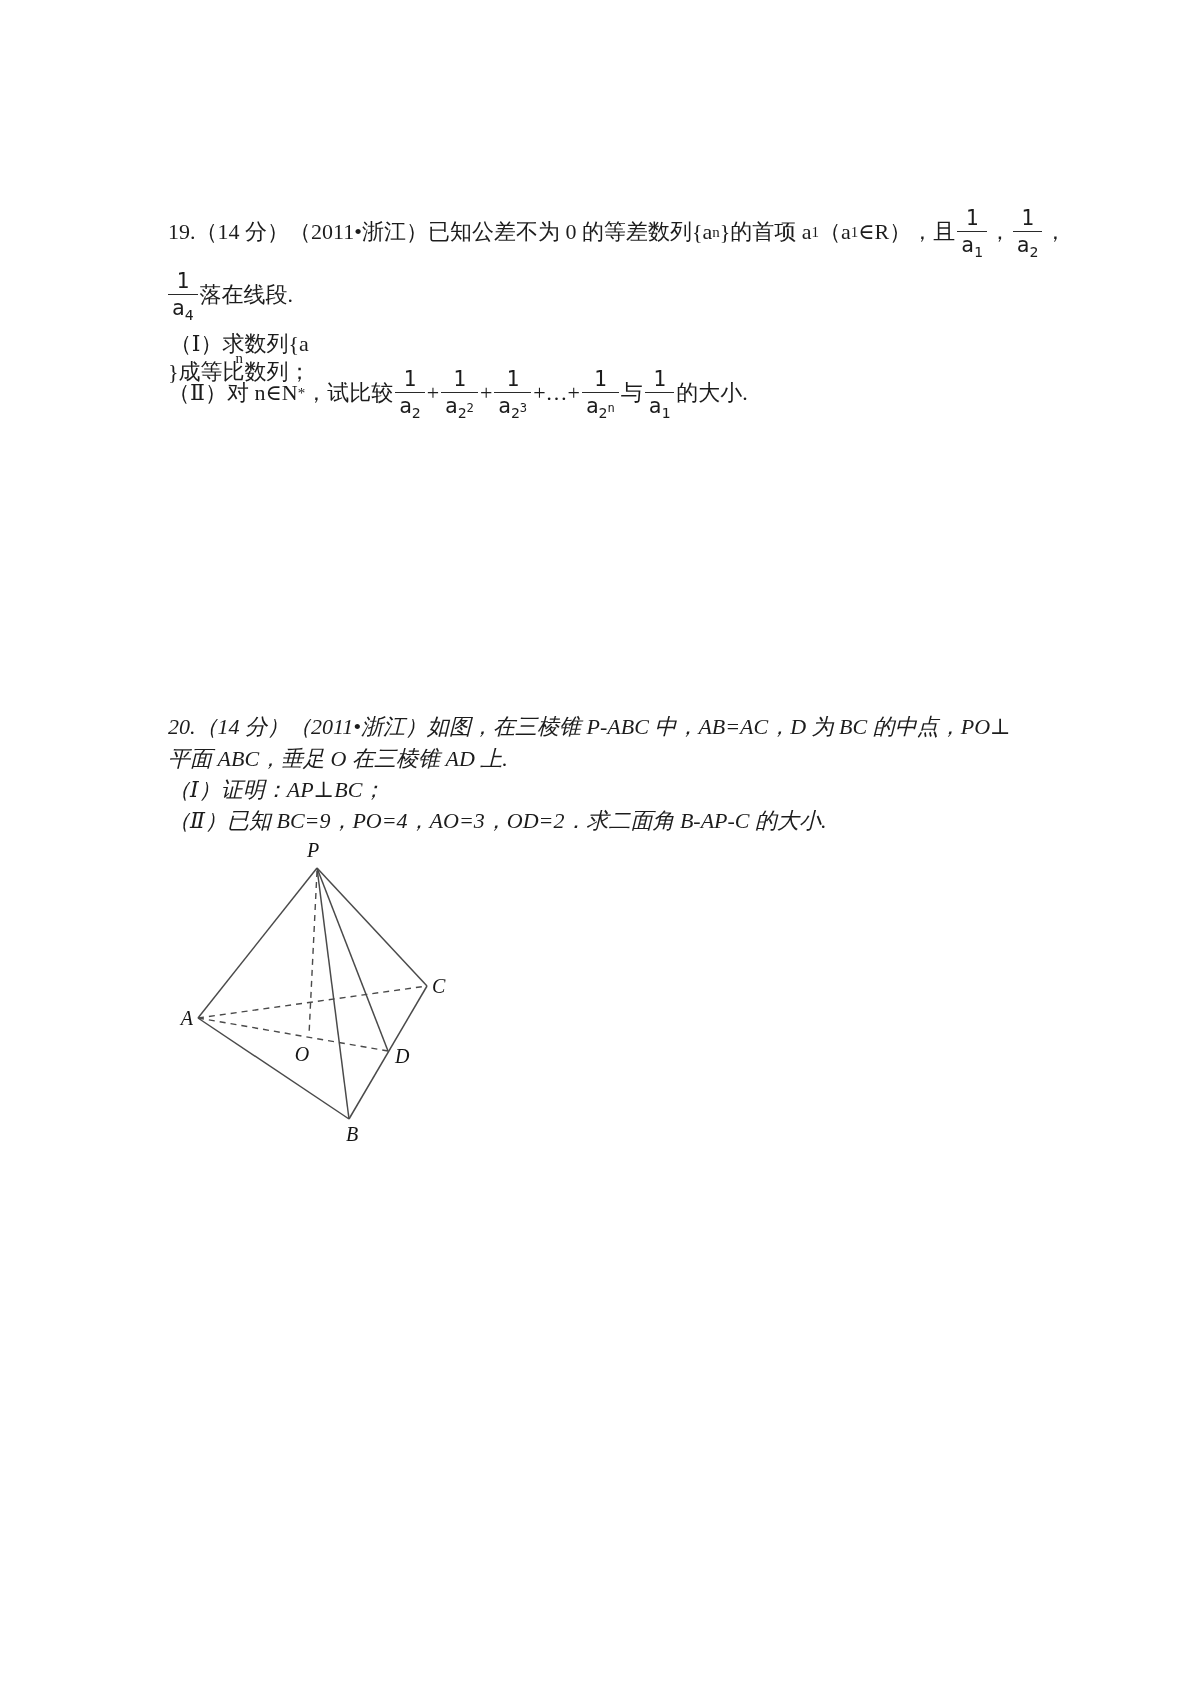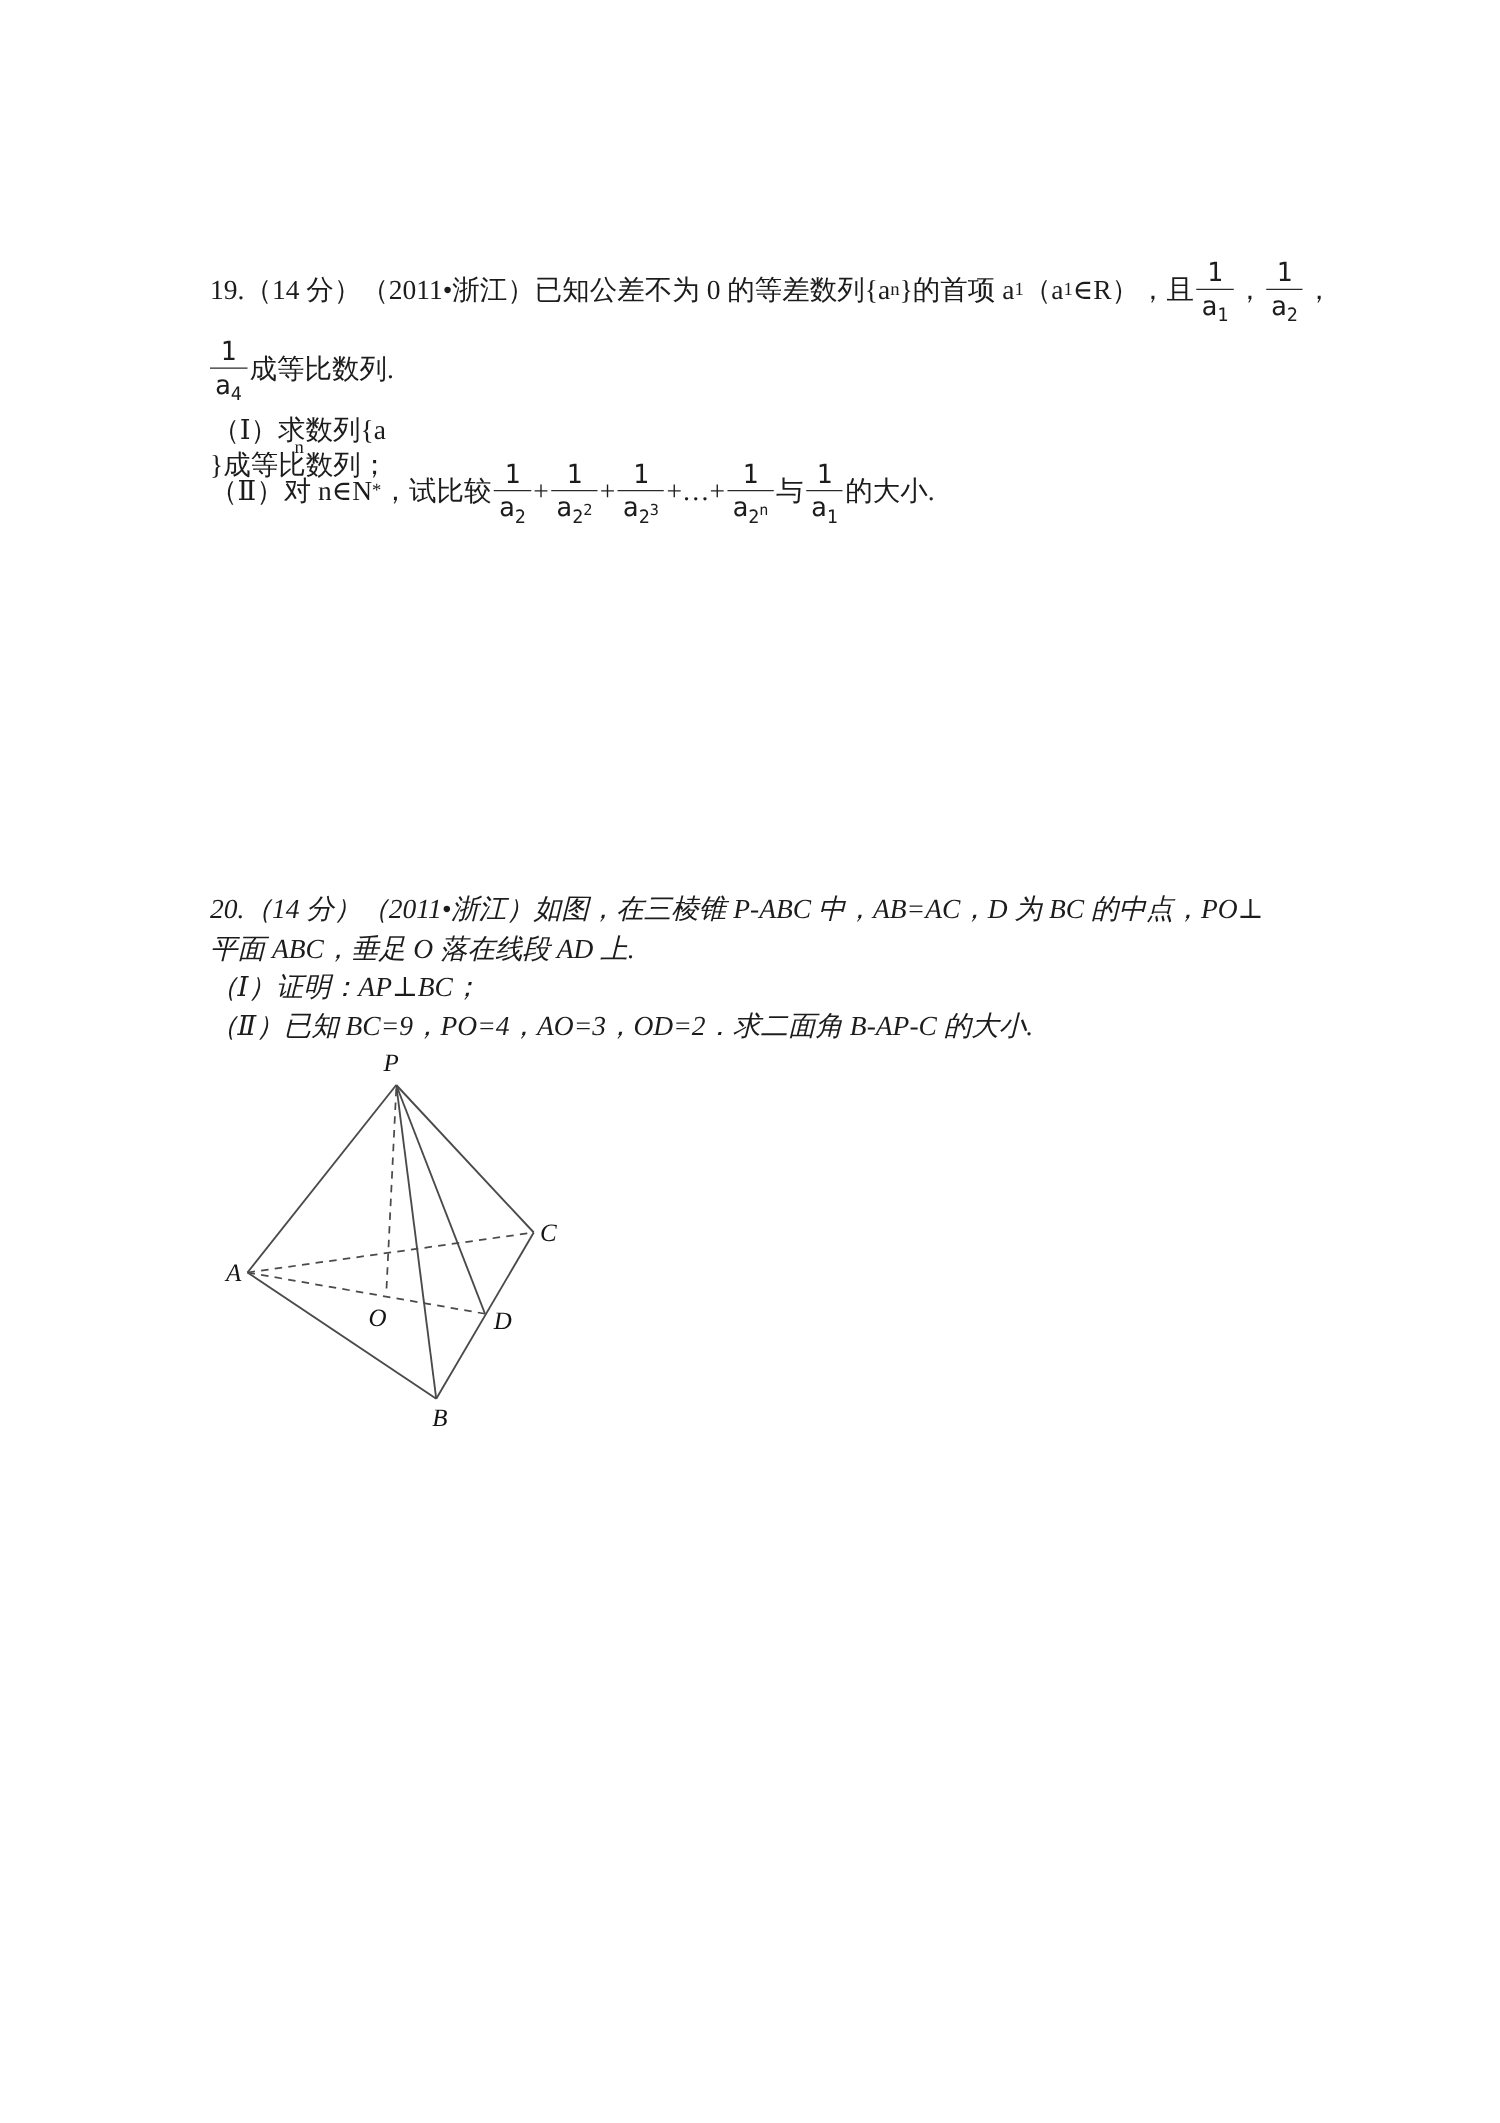--- a/index.html
+++ b/index.html
@@ -92,21 +92,21 @@
     <span class="den"><span>a</span><span class="msub">2</span></span>
   </span>
   <span>，</span>
 </div>
 
 <div class="line" style="top:262px; height:66px;">
   <span class="frac" style="margin-left:0;">
     <span class="num">1</span>
     <span class="den"><span>a</span><span class="msub">4</span></span>
   </span>
-  <span>成等比数列.</span>
+  <span>落在线段.</span>
 </div>
 
 <div class="line" style="top:330px; height:32px;flex-direction:column;">
   <span>（Ⅰ）求数列{a</span><sub class="isub">n</sub><span>}成等比数列；</span>
 </div>
 
 <div class="line" style="top:352px; height:82px;text-align:right;">
   <span>（Ⅱ）对 n∈N</span><sup class="isup">*</sup><span>，试比较</span>
   <span class="frac">
     <span class="num">1</span>
@@ -132,21 +132,21 @@
     <span class="num">1</span>
     <span class="den"><span>a</span><span class="msub">1</span></span>
   </span>
   <span>的大小.</span>
 </div>
 
 <div class="line" style="top:712px; height:30px;">
   <span class="plain">20.（14 分）（2011•浙江）如图，在三棱锥 P-ABC 中，AB=AC，D 为 BC 的中点，PO⊥</span>
 </div>
 <div class="line" style="top:744px; height:30px;">
-  <span class="plain">平面 ABC，垂足 O 落在线段 AD 上.</span>
+  <span class="plain">平面 ABC，垂足 O 在三棱锥 AD 上.</span>
 </div>
 <div class="line" style="top:775px; height:30px;">
   <span class="plain">（Ⅰ）证明：AP⊥BC；</span>
 </div>
 <div class="line" style="top:806px; height:30px;">
   <span class="plain">（Ⅱ）已知 BC=9，PO=4，AO=3，OD=2．求二面角 B-AP-C 的大小.</span>
 </div>
 
 <div class="figure-wrap">
   <svg width="310" height="320" viewBox="0 0 310 320">

